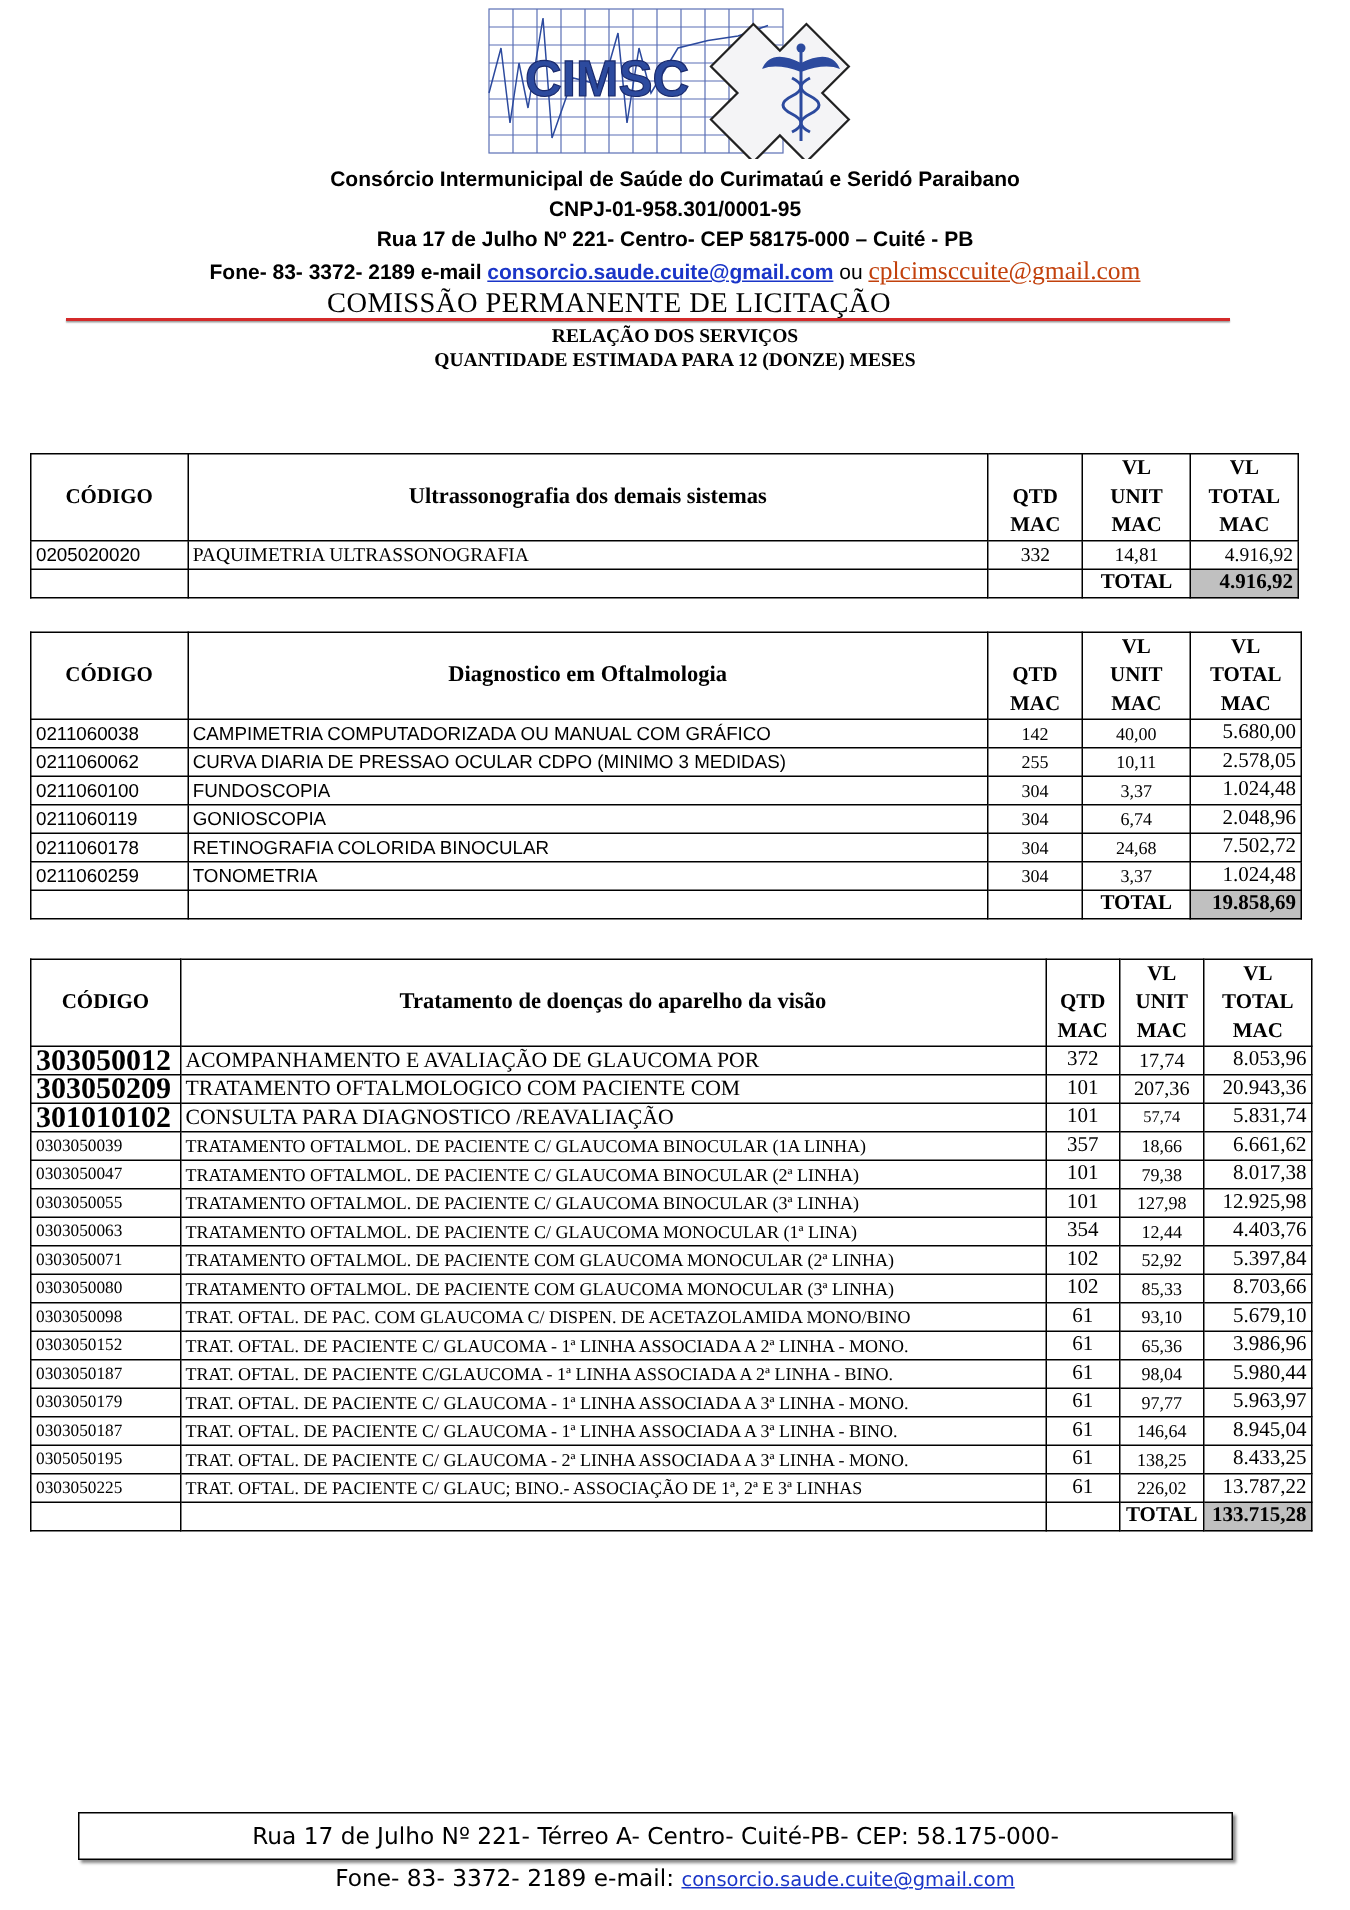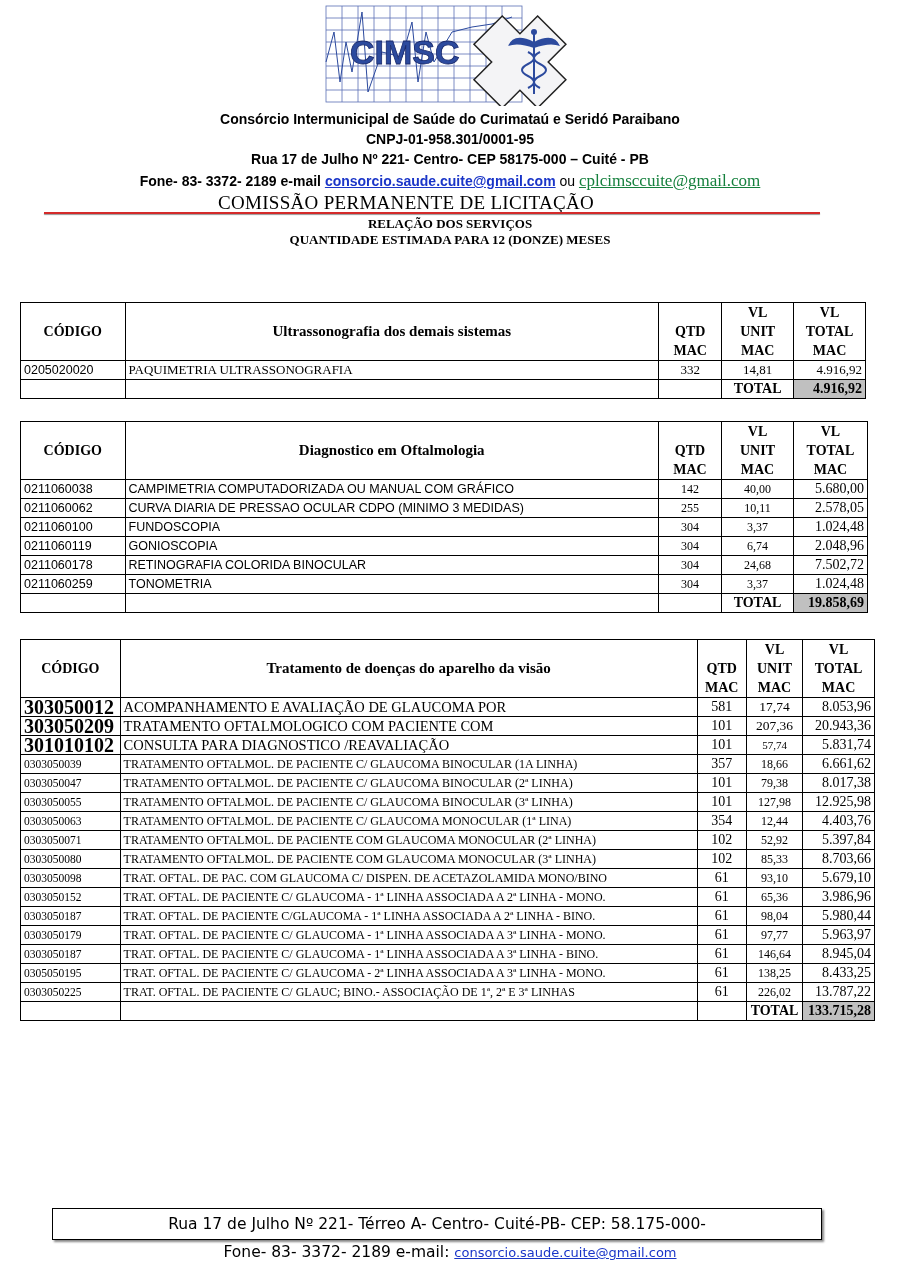--- a/index.html
+++ b/index.html
@@ -1,20 +1,20 @@
 <!DOCTYPE html>
 <html><head>
 <meta charset="utf-8">
 <style>
   html, body { margin:0; padding:0; background:#fff; }
   body { width:900px; height:1273px; position:relative; font-family:"Liberation Serif", serif; color:#000; overflow:hidden; }
   .logo { position:absolute; left:322px; top:2px; width:262px; height:104px; }
   .hdr { position:absolute; left:0; width:900px; text-align:center; font-family:"Liberation Sans", sans-serif; font-weight:bold; font-size:14px; }
   .hdr a { color:#1a35c8; text-decoration:underline; }
-  .hdr .serif-link { font-family:"Liberation Serif", serif; font-weight:normal; font-size:17px; color:#15803d; }
+  .hdr .serif-link { font-family:"Liberation Serif", serif; font-weight:normal; font-size:17px; color:#c2410c; }
   .hdr .ou { font-weight:normal; }
   .commission { position:absolute; left:0; width:812px; top:192px; text-align:center; font-family:"Liberation Serif", serif; font-size:19px; letter-spacing:0.3px; }
   .redline { position:absolute; left:44px; top:212px; width:776px; height:2px; background:#d42a2a; box-shadow:0 1px 1px #999; }
   .subttl { position:absolute; left:0; width:900px; text-align:center; font-family:"Liberation Serif", serif; font-weight:bold; font-size:13px; }
 
   table.svc { position:absolute; border-collapse:collapse; font-family:"Liberation Serif", serif; }
   table.svc td, table.svc th { border:1px solid #000; padding:0 3px; font-size:13px; line-height:18px; }
   table.svc th { font-weight:bold; text-align:center; font-size:14px; line-height:19px; }
   table.svc th.title { font-size:15px; }
   table.svc td.code { font-family:"Liberation Sans", sans-serif; font-size:12.5px; white-space:nowrap; }
@@ -197,21 +197,21 @@
       <tr>
     <th>CÓDIGO</th>
     <th class="title">Tratamento de doenças do aparelho da visão</th>
     <th><br><span>QTD</span><br><span>MAC</span></th>
     <th><span>VL</span><br><span>UNIT</span><br><span>MAC</span></th>
     <th><span>VL</span><br><span>TOTAL</span><br><span>MAC</span></th>
   </tr>
   <tr>
     <td class="code bold">303050012</td>
     <td class="desc big">ACOMPANHAMENTO E AVALIAÇÃO DE GLAUCOMA POR</td>
-    <td class="qty">581</td>
+    <td class="qty">372</td>
     <td class="unit" style="font-size:13.5px;">17,74</td>
     <td class="tot">8.053,96</td>
   </tr>
   <tr>
     <td class="code bold">303050209</td>
     <td class="desc big">TRATAMENTO OFTALMOLOGICO COM PACIENTE COM</td>
     <td class="qty">101</td>
     <td class="unit" style="font-size:13.5px;">207,36</td>
     <td class="tot">20.943,36</td>
   </tr>

